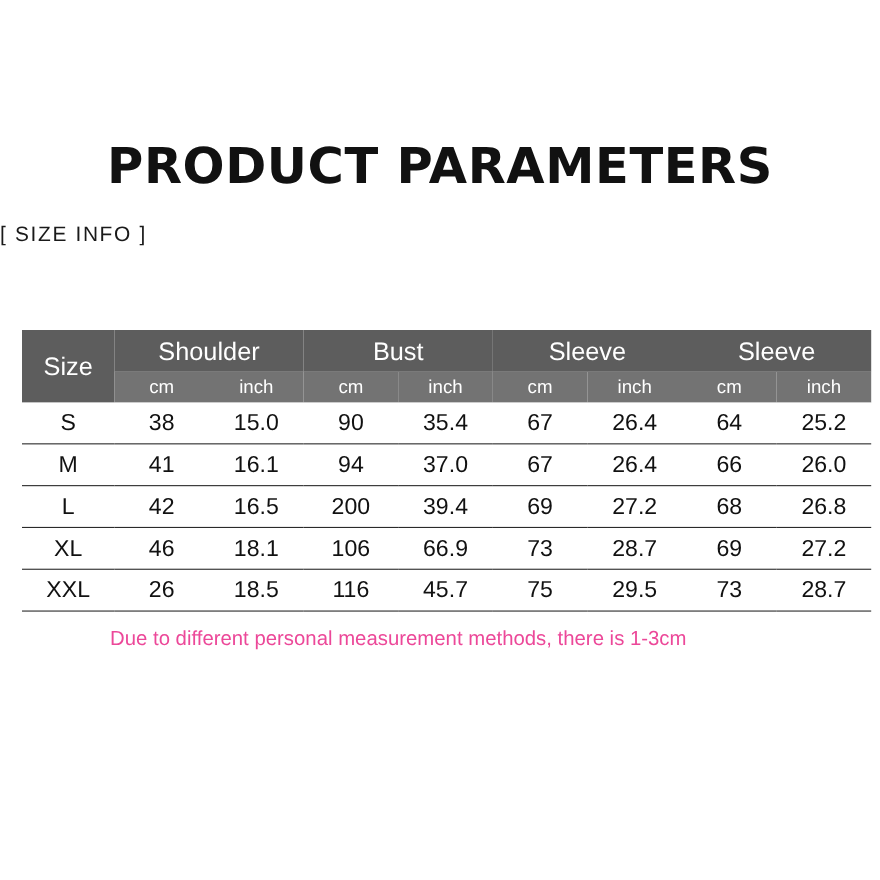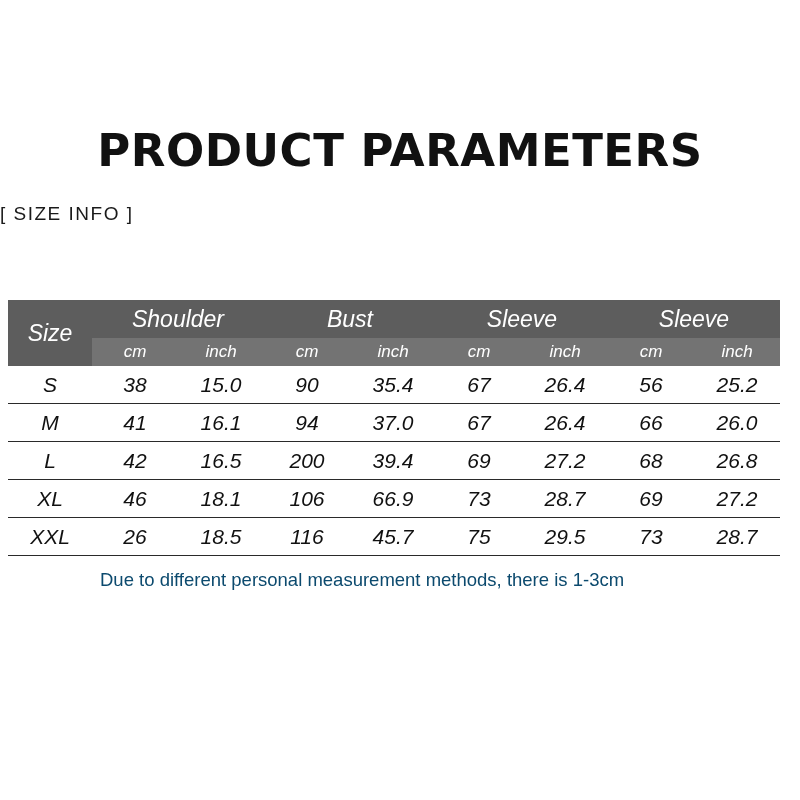--- a/index.html
+++ b/index.html
@@ -40,23 +40,22 @@
     width: 800px;
     text-align: left;
     font-family: "Liberation Sans", sans-serif;
     font-size: 19px;
     letter-spacing: 1.5px;
     color: #1a1a1a;
   }
   .table-wrap {
     position: absolute;
     top: 300px;
-    left: 8px;
+    left: 20px;
     width: 772px;
-    font-style: italic;
   }
   table.size-table {
     border-collapse: collapse;
     width: 772px;
     table-layout: fixed;
   }
   table.size-table td,
   table.size-table th {
     padding: 0;
     margin: 0;
@@ -94,21 +93,21 @@
   .col-size { width: 84px; }
   .col-cm { width: 86px; }
   .col-in { width: 100px; }
   .note {
     position: absolute;
     top: 562px;
     left: 100px;
     width: 660px;
     font-size: 18.5px;
     line-height: 36px;
-    color: #0c4a6e;
+    color: #ec4899;
     font-family: "Liberation Sans", sans-serif;
   }
   .note span { display: block; }
 </style>
 </head>
 <body>
 
 <div class="page">
 
   <div class="title">PRODUCT PARAMETERS</div>
@@ -136,21 +135,21 @@
         </tr>
 
         <tr class="body-row first">
           <td>S</td>
           <td>38</td>
           <td>15.0</td>
           <td>90</td>
           <td>35.4</td>
           <td>67</td>
           <td>26.4</td>
-          <td>56</td>
+          <td>64</td>
           <td>25.2</td>
         </tr>
 
         <tr class="body-row">
           <td>M</td>
           <td>41</td>
           <td>16.1</td>
           <td>94</td>
           <td>37.0</td>
           <td>67</td>

